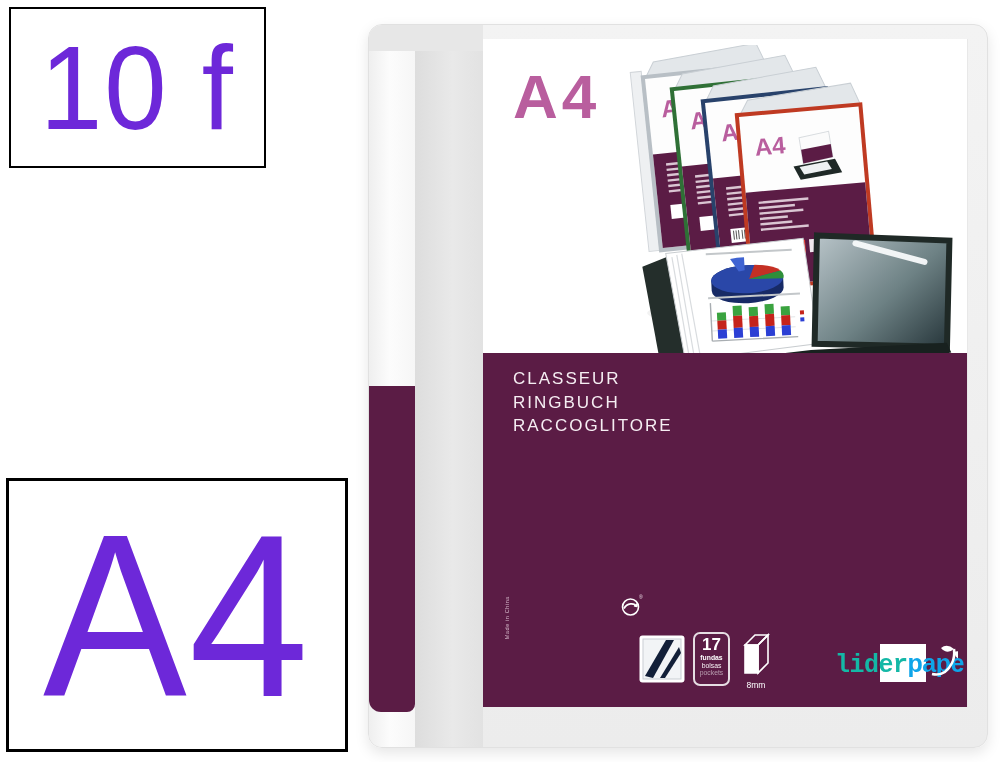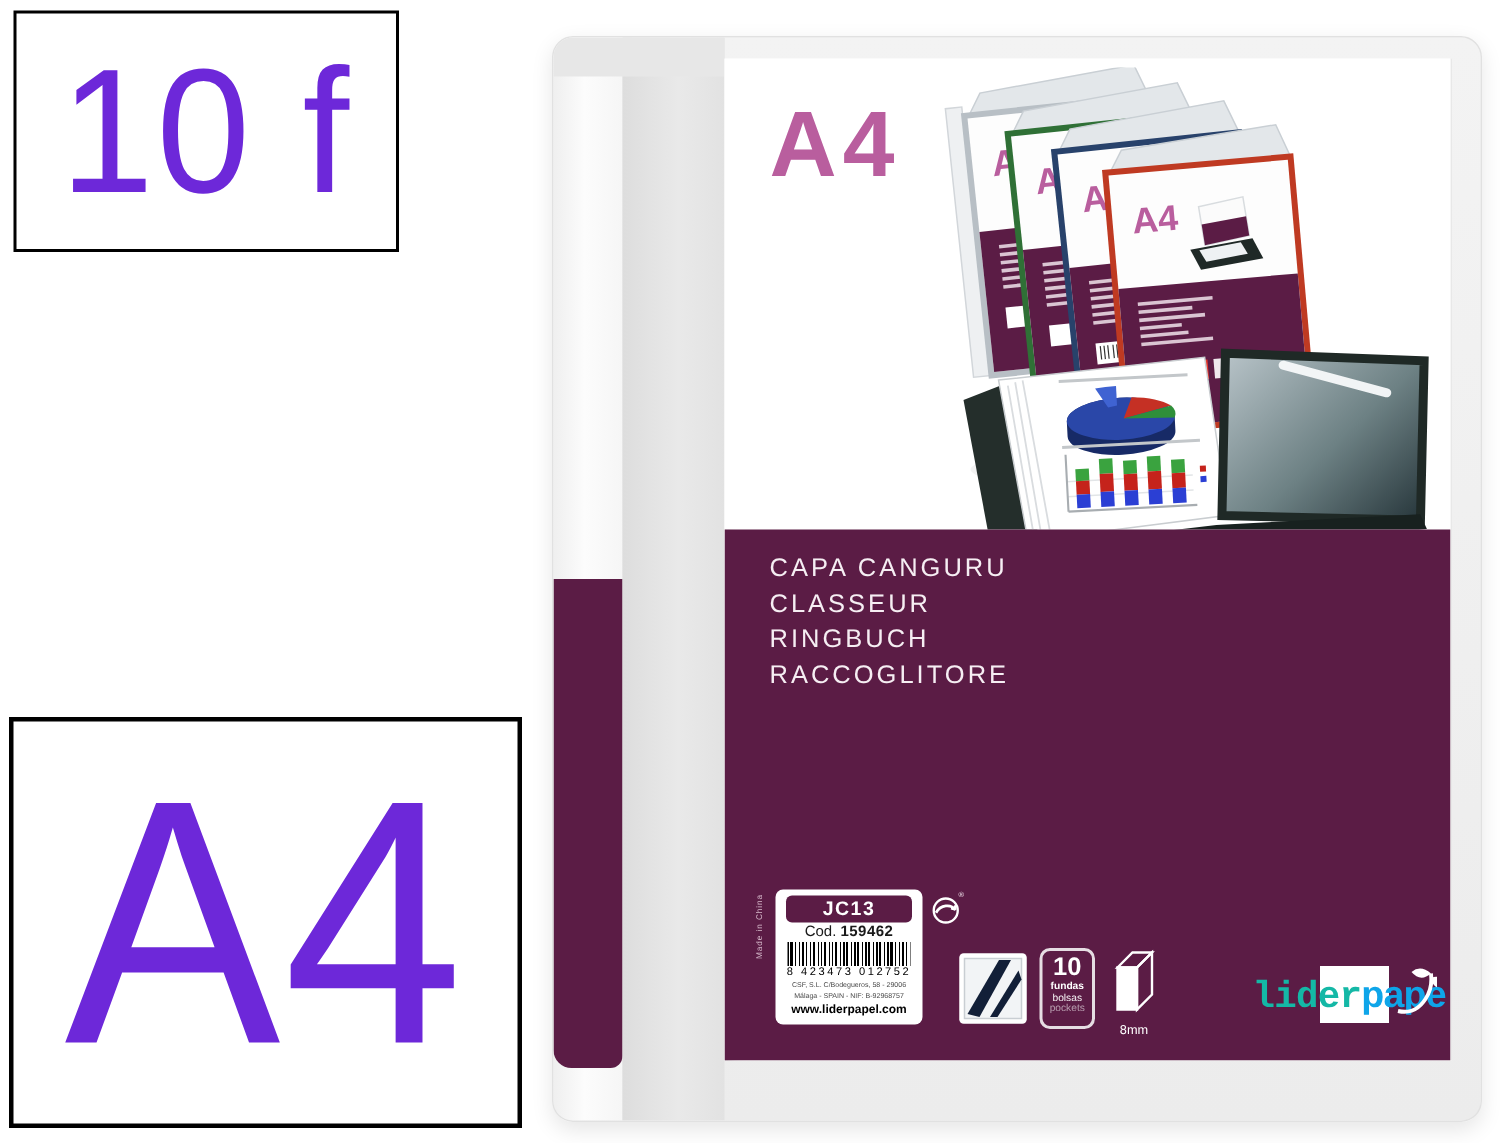--- a/index.html
+++ b/index.html
@@ -243,61 +243,48 @@
 
             <polygon points="182,4 314,16 306,122 174,112" fill="url(#pg)" stroke="#1f2926" stroke-width="6"></polygon>
             <path d="M220,14 L288,36" stroke="#f8fafb" stroke-width="6" stroke-linecap="round" opacity=".95"></path>
             <polygon points="20,128 170,118 306,118 310,128 168,140 26,136" fill="#18211f"></polygon>
           </g>
         </svg>
       </div>
 
       <div class="insert-maroon">
         <div class="langs">
-          <div>CAPA CANGURU</div>
           <div>CLASSEUR</div>
           <div>RINGBUCH</div>
           <div>RACCOGLITORE</div>
         </div>
 
         <div class="made-in">Made in China</div>
 
-        <div class="label">
-          <div class="label-model">JC13</div>
-          <div class="label-code">
-            <span>Cod.</span>
-            <b>159462</b>
-          </div>
-          <div class="barcode"></div>
-          <div class="barcode-digits">8 423473 012752</div>
-          <div class="label-addr">CSF, S.L. C/Bodegueros, 58 - 29006</div>
-          <div class="label-addr">Málaga - SPAIN - NIF: B-92968757</div>
-          <div class="label-web">www.liderpapel.com</div>
-        </div>
 
         <div class="green-dot">
           <svg width="20" height="20" viewBox="0 0 20 20">
             <circle cx="9.5" cy="10" r="8" stroke="#fff" stroke-width="1.6" fill="none"></circle>
             <path d="M3,11.5 C6,6 13,5.5 16,9.5" stroke="#fff" stroke-width="1.8" fill="none"></path>
             <path d="M16,9.5 l-3,-.8 M16,9.5 l-.4,-3" stroke="#fff" stroke-width="1.4" fill="none"></path>
           </svg>
           <sup>®</sup>
         </div>
 
         <div class="icon-sheet">
           <svg width="48" height="50" viewBox="0 0 48 50">
             <rect x="1.5" y="1.5" width="45" height="47" rx="3" fill="#fff"></rect>
             <rect x="5" y="5" width="38" height="40" fill="#f2f4f6" stroke="#c9ced3" stroke-width="1"></rect>
             <polygon points="7,42 28,6 36,6 15,44" fill="#121f38"></polygon>
             <polygon points="22,44 41,13 43,19 27,44" fill="#121f38"></polygon>
           </svg>
         </div>
 
         <div class="icon-pockets">
-          <div class="ip-num">10</div>
+          <div class="ip-num">17</div>
           <div class="ip-l1">fundas</div>
           <div class="ip-l2">bolsas</div>
           <div class="ip-l3">pockets</div>
         </div>
 
         <div class="icon-spine8">
           <svg width="34" height="44" viewBox="0 0 34 44">
             <polygon points="6,12 19,12 19,40 6,40" fill="#fff"></polygon>
             <polygon points="6,12 16,2 29,2 19,12" fill="none" stroke="#fff" stroke-width="1.6"></polygon>
             <polygon points="19,12 29,2 29,30 19,40" fill="none" stroke="#fff" stroke-width="1.6"></polygon>

